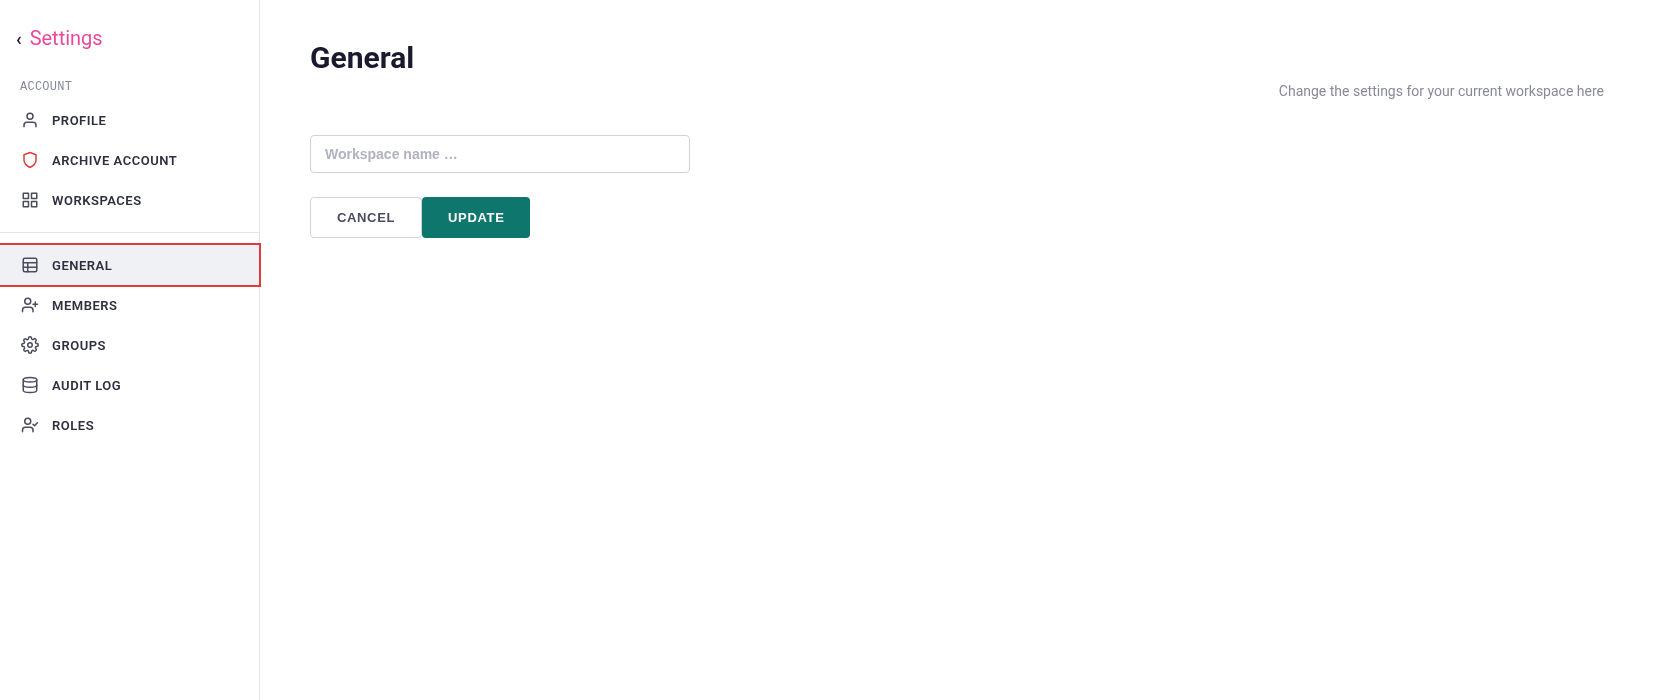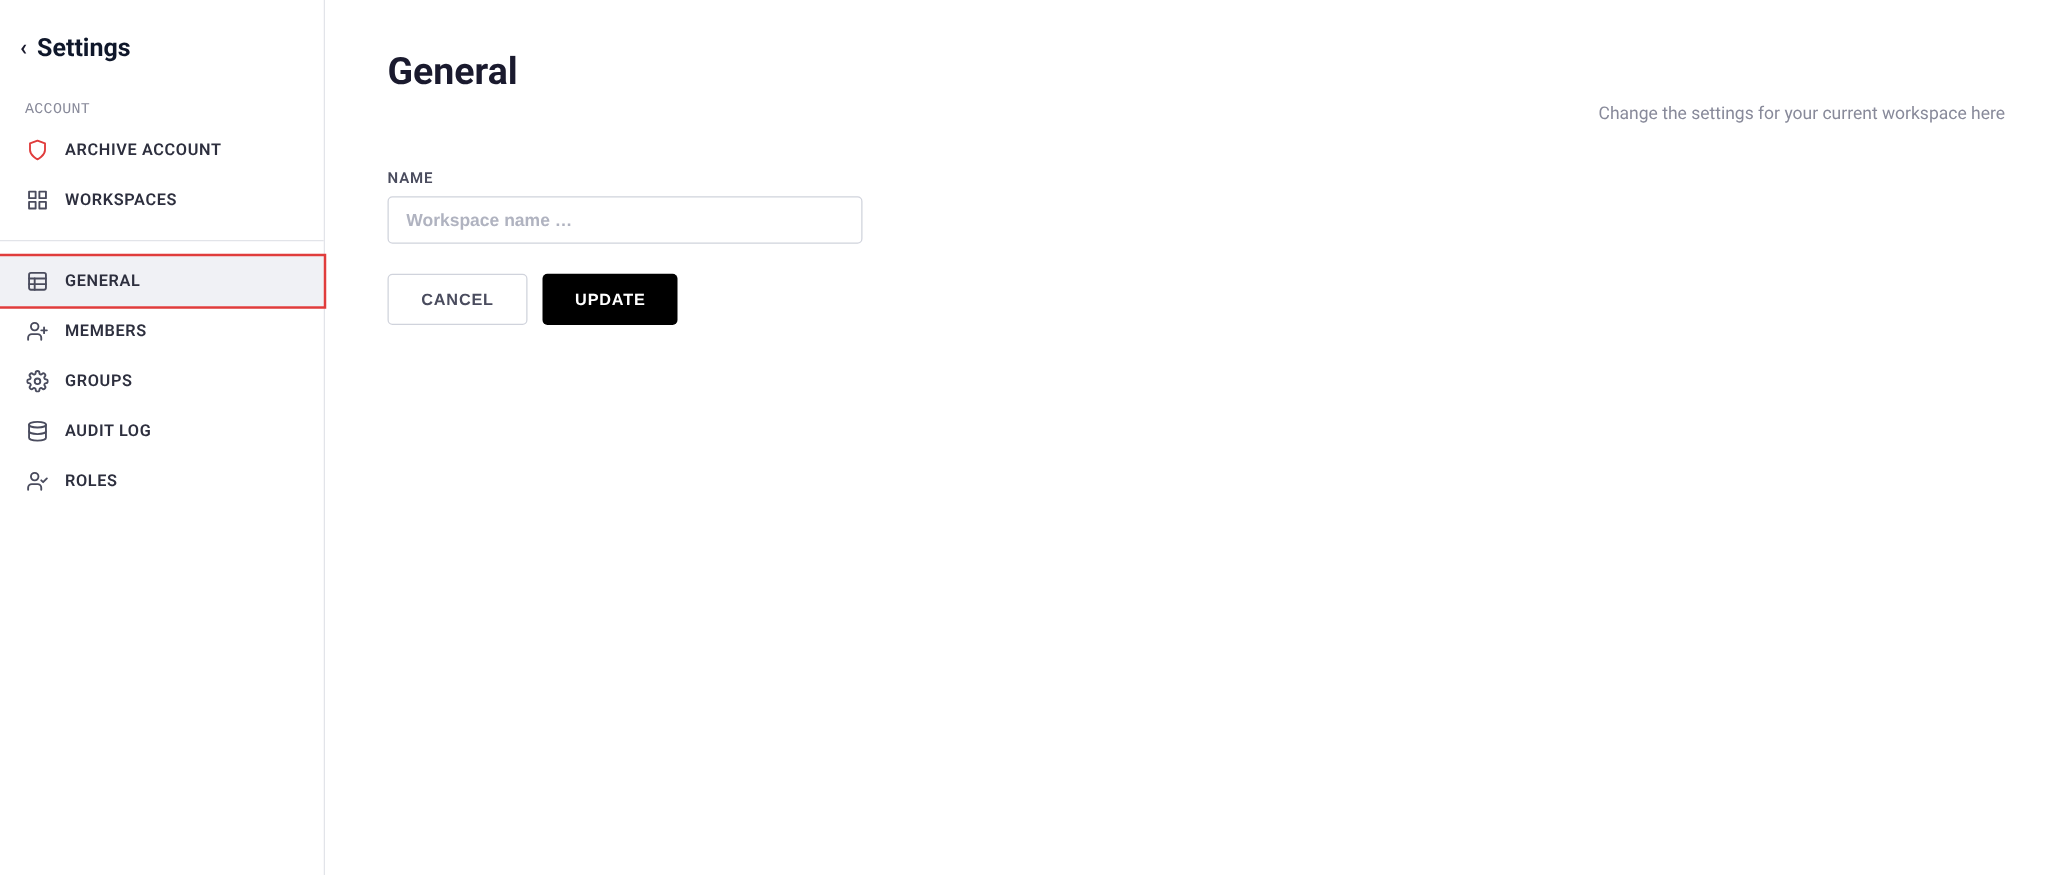--- a/index.html
+++ b/index.html
@@ -37,22 +37,22 @@
     }
 
     .sidebar-header-chevron {
       font-size: 18px;
       color: #1a1a2e;
       font-weight: bold;
     }
 
     .sidebar-header-title {
       font-size: 20px;
-      font-weight: 700;
-      color: #0f172a;
+      font-weight: 400;
+      color: #ec4899;
     }
 
     .sidebar-section-label {
       font-size: 12px;
       color: #888a9a;
       font-weight: 500;
       padding: 10px 20px 6px 20px;
       letter-spacing: 0.02em;
       text-transform: uppercase;
       font-family: Liberation Mono, monospace;
@@ -136,21 +136,20 @@
       transition: border-color 0.15s;
       font-weight: bold;
     }
 
     .form-input::placeholder {
       color: #b0b3c0;
     }
 
     .form-actions {
       display: flex;
-      gap: 12px;
       margin-top: 24px;
     }
 
     .btn-cancel {
       padding: 12px 26px;
       border: 1.5px solid #d0d3dc;
       border-radius: 4px;
       background: #ffffff;
       font-size: 13px;
       font-weight: 600;
@@ -158,21 +157,21 @@
       letter-spacing: 0.05em;
       text-transform: uppercase;
       cursor: pointer;
       transition: background 0.1s;
     }
 
     .btn-update {
       padding: 12px 26px;
       border: none;
       border-radius: 4px;
-      background: #000000;
+      background: #0f766e;
       font-size: 13px;
       font-weight: 600;
       color: #ffffff;
       letter-spacing: 0.05em;
       text-transform: uppercase;
       cursor: pointer;
       transition: background 0.1s;
     }
 
     
@@ -186,20 +185,29 @@
 <body>
 
 <nav class="sidebar">
   <div class="sidebar-header">
     <span class="sidebar-header-chevron">‹</span>
     <span class="sidebar-header-title">Settings</span>
   </div>
 
   <span class="sidebar-section-label">Account</span>
 
+  <div class="sidebar-item">
+    <span class="sidebar-item-icon">
+      <svg width="18" height="18" viewBox="0 0 24 24" fill="none" stroke="currentColor" stroke-width="2" stroke-linecap="round" stroke-linejoin="round">
+        <path d="M20 21v-2a4 4 0 0 0-4-4H8a4 4 0 0 0-4 4v2"></path>
+        <circle cx="12" cy="7" r="4"></circle>
+      </svg>
+    </span>
+    <span>PROFILE</span>
+  </div>
 
   <div class="sidebar-item">
     <span class="sidebar-item-icon">
       <svg width="18" height="18" viewBox="0 0 24 24" fill="none" stroke="#e03c3c" stroke-width="2" stroke-linecap="round" stroke-linejoin="round">
         <path d="M12 22s8-4 8-10V5l-8-3-8 3v7c0 6 8 10 8 10z"></path>
       </svg>
     </span>
     <span>ARCHIVE ACCOUNT</span>
   </div>
 
@@ -273,21 +281,20 @@
     </span>
     <span>ROLES</span>
   </div>
 </nav>
 
 <main class="main-content">
   <h1 class="page-title">General</h1>
   <p class="page-subtitle">Change the settings for your current workspace here</p>
 
   <div class="form-section">
-    <label class="form-label">NAME</label>
     <input class="form-input" type="text" value="" placeholder="Workspace name …" style="">
 
     <div class="form-actions">
       <button class="btn-cancel">CANCEL</button>
       <button class="btn-update">UPDATE</button>
     </div>
   </div>
 </main>
 
 </body></html>

